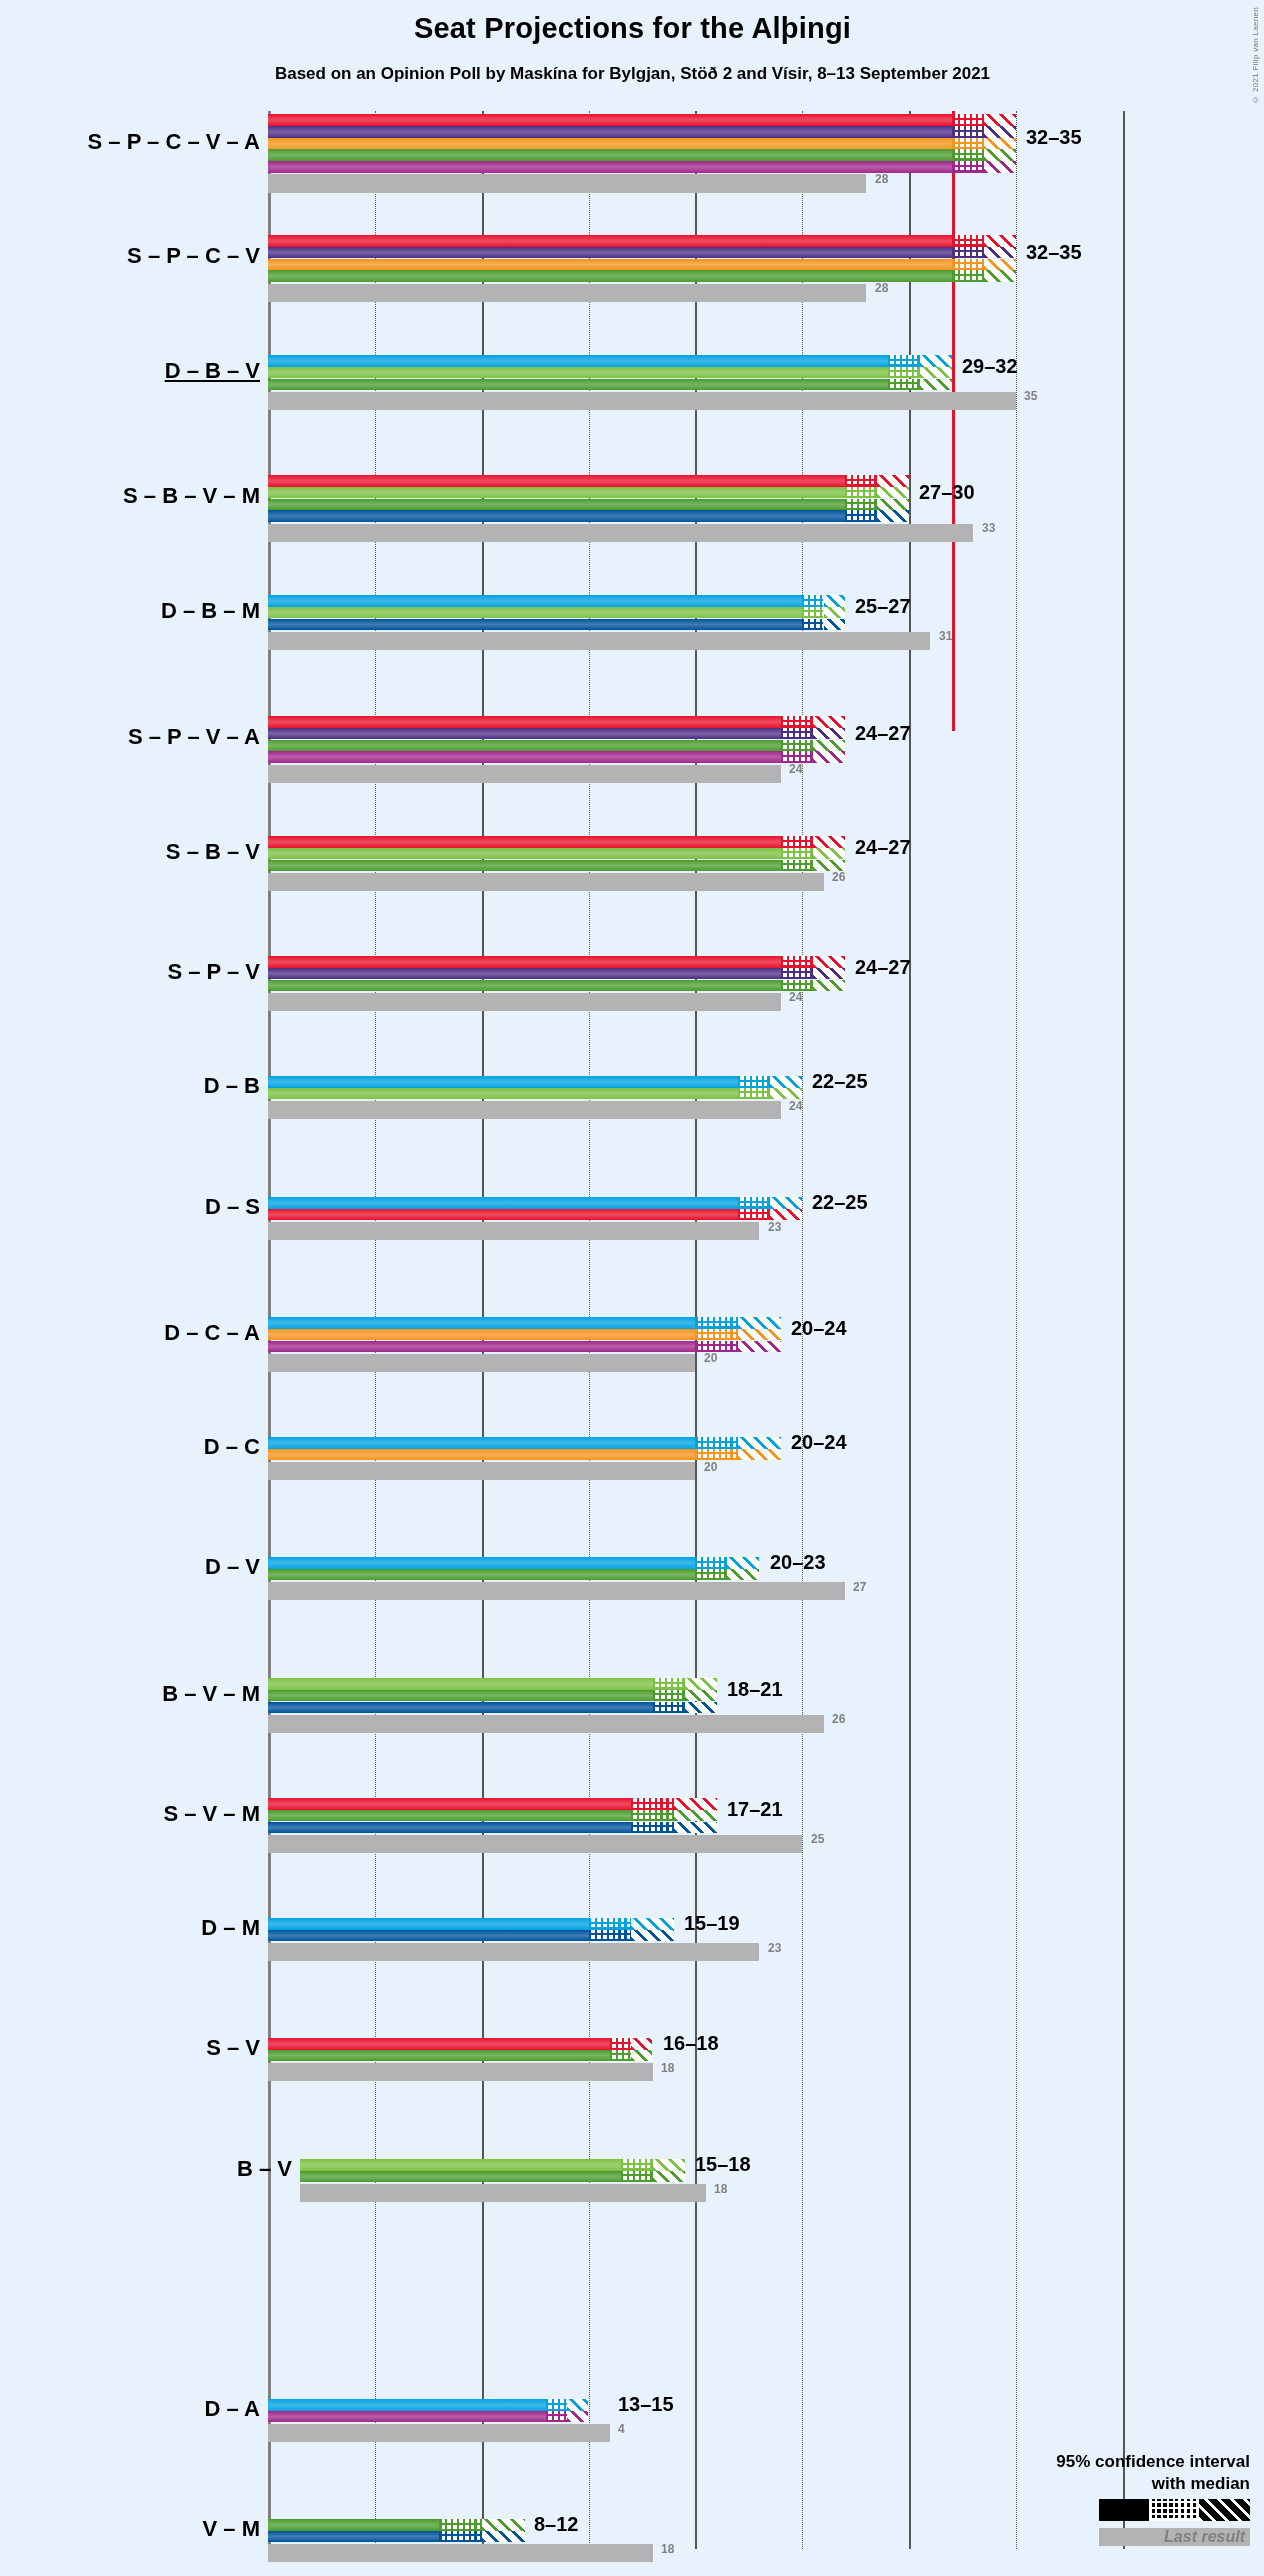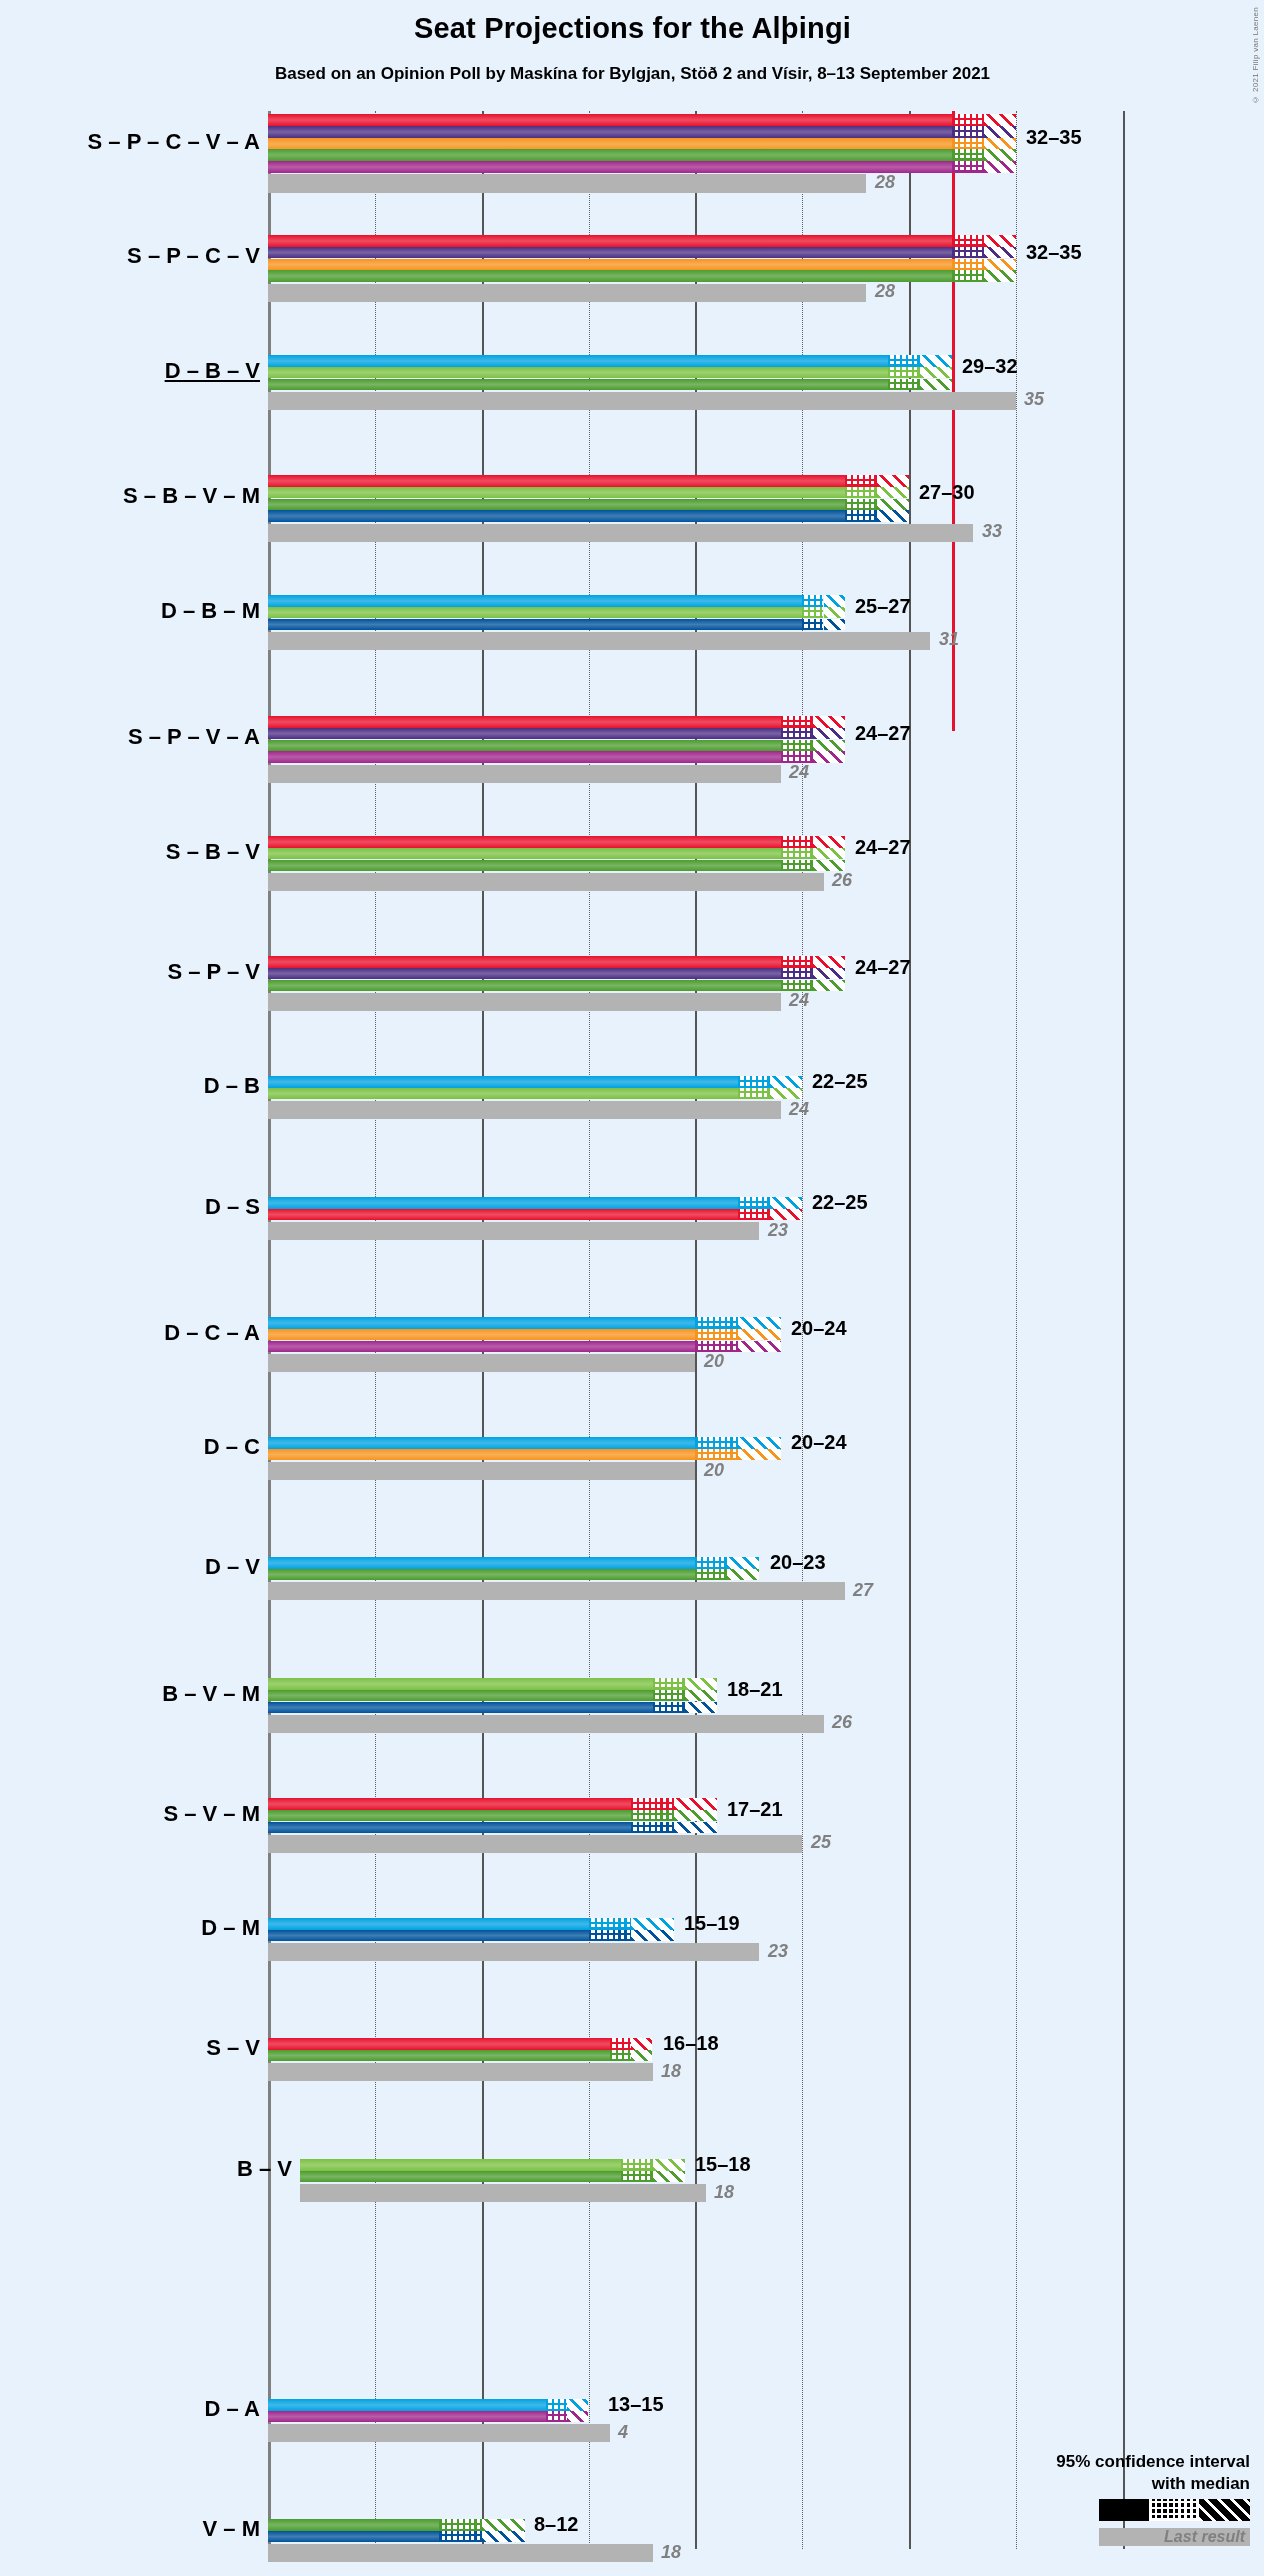--- a/index.html
+++ b/index.html
@@ -37,21 +37,21 @@
   .row{position:absolute;left:0;width:855px;}
   .rowlabel{
     position:absolute;right:863px;width:251px;text-align:right;
     font-size:22px;font-weight:bold;color:#000;white-space:nowrap;
   }
   .rowlabel.underline{text-decoration:underline;}
 
   .bar{position:absolute;left:0;height:11.7px;}
   .lastresult{position:absolute;left:0;height:18.4px;background:#b3b3b3;}
   .lastlabel{
-    position:absolute;font-size:18px;font-style:italic;color:#808080;font-weight:bold;
+    position:absolute;font-size:12px;color:#808080;font-weight:bold;
     white-space:nowrap;
   }
   .range{
     position:absolute;font-size:20px;font-weight:bold;color:#000;white-space:nowrap;
   }
 
   
   .ci{position:absolute;height:11.7px;}
 
   
@@ -353,21 +353,21 @@
       <div class="row" style="top: 2288px; height: 45px;">
         <div class="rowlabel" style="top: -3.4px;">D – A</div>
         <div class="bar" style="top: 0px; width: 278px; background: linear-gradient(rgb(0, 162, 226) 0%, rgb(63, 185, 233) 50%, rgb(0, 162, 226) 100%);"></div>
         <div class="ci" style="top: 0px; left: 278px; width: 21.4px; background-image: repeating-linear-gradient(0deg, rgb(0, 162, 226) 0px, rgb(0, 162, 226) 2.5px, transparent 2.5px, transparent 5.9px), repeating-linear-gradient(90deg, rgb(0, 162, 226) 0px, rgb(0, 162, 226) 2.5px, transparent 2.5px, transparent 5.9px); background-color: rgb(255, 255, 255);"></div>
         <div class="ci" style="top: 0px; left: 299px; width: 21.4px; background-image: repeating-linear-gradient(45deg, rgb(0, 162, 226) 0px, rgb(0, 162, 226) 3.4px, transparent 3.4px, transparent 9.2px); background-color: rgb(255, 255, 255);"></div>
         <div class="bar" style="top: 11.7px; width: 278px; background: linear-gradient(rgb(160, 38, 140) 0%, rgb(184, 92, 168) 50%, rgb(160, 38, 140) 100%);"></div>
         <div class="ci" style="top: 11.7px; left: 278px; width: 21.4px; background-image: repeating-linear-gradient(0deg, rgb(160, 38, 140) 0px, rgb(160, 38, 140) 2.5px, transparent 2.5px, transparent 5.9px), repeating-linear-gradient(90deg, rgb(160, 38, 140) 0px, rgb(160, 38, 140) 2.5px, transparent 2.5px, transparent 5.9px); background-color: rgb(255, 255, 255);"></div>
         <div class="ci" style="top: 11.7px; left: 299px; width: 21.4px; background-image: repeating-linear-gradient(45deg, rgb(160, 38, 140) 0px, rgb(160, 38, 140) 3.4px, transparent 3.4px, transparent 9.2px); background-color: rgb(255, 255, 255);"></div>
         <div class="lastresult" style="top: 25px; width: 342px;"></div>
         <div class="lastlabel" style="top: 22.6px; left: 350px;">4</div>
-        <div class="range" style="top: -5.9px; left: 340px;">13–15</div>
+        <div class="range" style="top: -5.9px; left: 350px;">13–15</div>
       </div>
       <div class="row" style="top: 2408px; height: 45px;">
         <div class="rowlabel" style="top: -3.4px;">V – M</div>
         <div class="bar" style="top: 0px; width: 171px; background: linear-gradient(rgb(76, 156, 46) 0%, rgb(120, 181, 98) 50%, rgb(76, 156, 46) 100%);"></div>
         <div class="ci" style="top: 0px; left: 171px; width: 43px; background-image: repeating-linear-gradient(0deg, rgb(76, 156, 46) 0px, rgb(76, 156, 46) 2.5px, transparent 2.5px, transparent 5.9px), repeating-linear-gradient(90deg, rgb(76, 156, 46) 0px, rgb(76, 156, 46) 2.5px, transparent 2.5px, transparent 5.9px); background-color: rgb(255, 255, 255);"></div>
         <div class="ci" style="top: 0px; left: 214px; width: 43px; background-image: repeating-linear-gradient(45deg, rgb(76, 156, 46) 0px, rgb(76, 156, 46) 3.4px, transparent 3.4px, transparent 9.2px); background-color: rgb(255, 255, 255);"></div>
         <div class="bar" style="top: 11.7px; width: 171px; background: linear-gradient(rgb(0, 82, 155) 0%, rgb(63, 125, 180) 50%, rgb(0, 82, 155) 100%);"></div>
         <div class="ci" style="top: 11.7px; left: 171px; width: 43px; background-image: repeating-linear-gradient(0deg, rgb(0, 82, 155) 0px, rgb(0, 82, 155) 2.5px, transparent 2.5px, transparent 5.9px), repeating-linear-gradient(90deg, rgb(0, 82, 155) 0px, rgb(0, 82, 155) 2.5px, transparent 2.5px, transparent 5.9px); background-color: rgb(255, 255, 255);"></div>
         <div class="ci" style="top: 11.7px; left: 214px; width: 43px; background-image: repeating-linear-gradient(45deg, rgb(0, 82, 155) 0px, rgb(0, 82, 155) 3.4px, transparent 3.4px, transparent 9.2px); background-color: rgb(255, 255, 255);"></div>
         <div class="lastresult" style="top: 25px; width: 385px;"></div>

